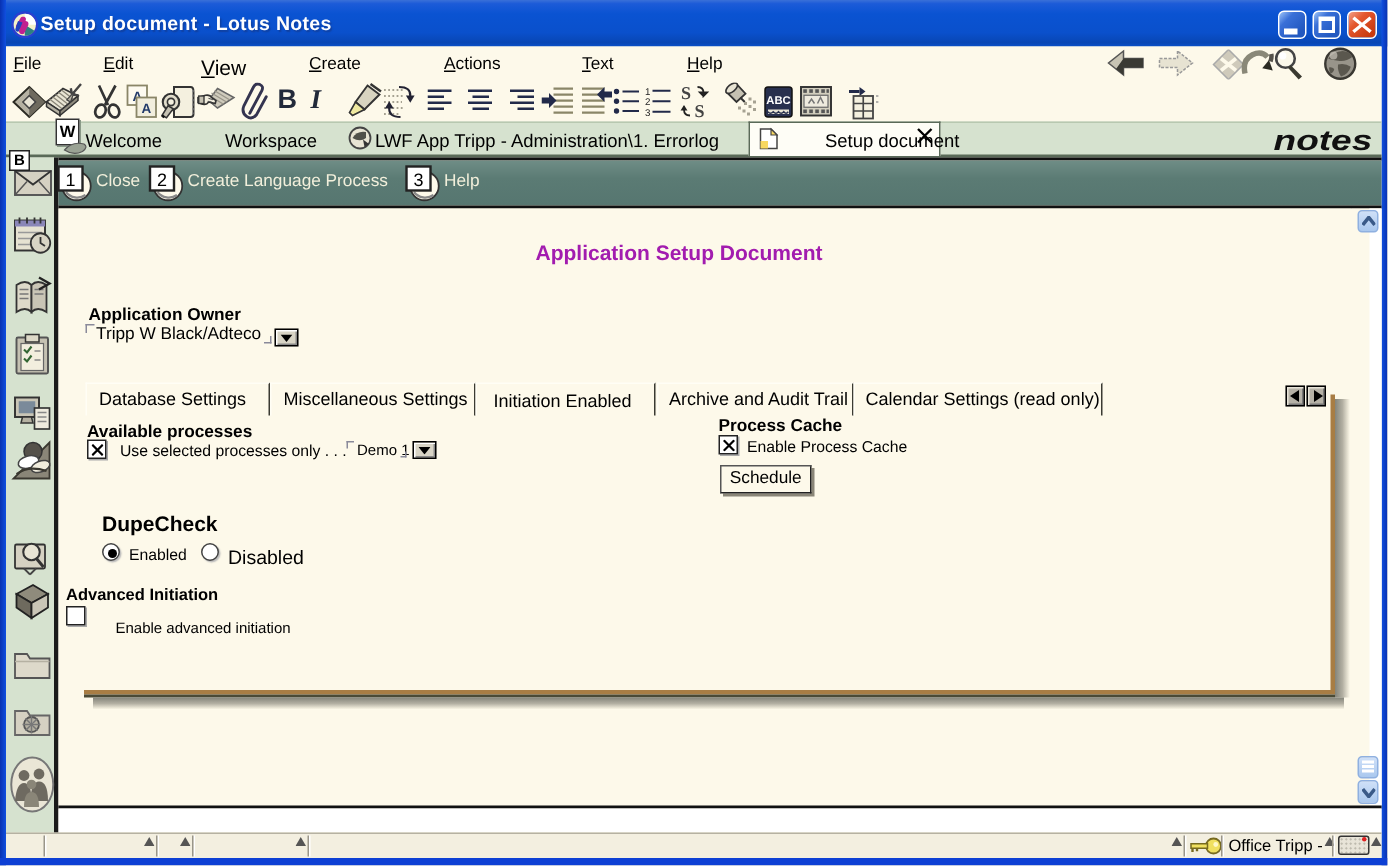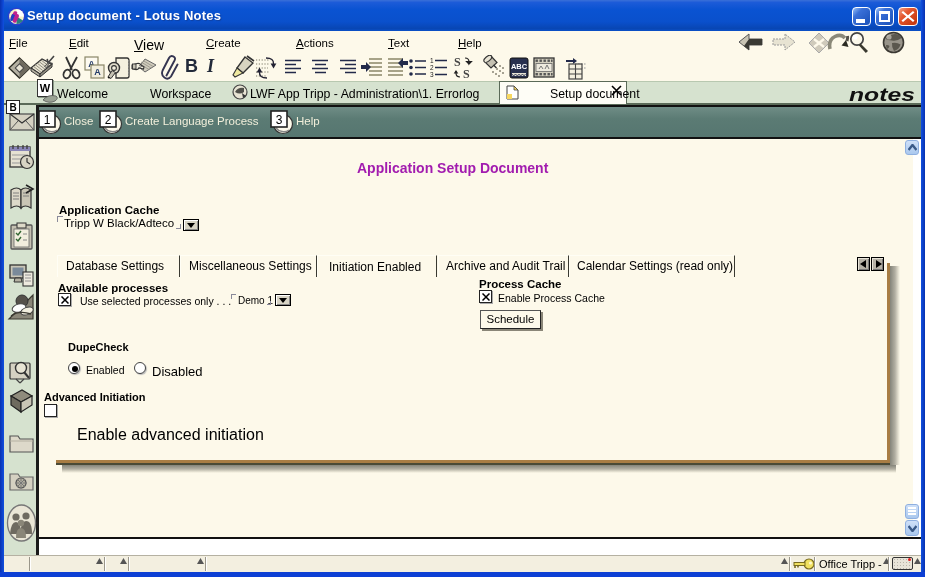--- a/index.html
+++ b/index.html
@@ -392,21 +392,21 @@
  <path d="M7 18 A9.5 9.5 0 0 0 20 20" fill="none" stroke="#888" stroke-width="1.5"></path>
  <rect x="2" y="1" width="16" height="16" fill="#fff" stroke="#222" stroke-width="1.6"></rect>
  <text x="10" y="14" font-size="12" font-family="Liberation Sans" text-anchor="middle" fill="#000">3</text>
 </svg>
 <div class="a" style="left:296px;top:115px;font-size:11.5px;color:#f2efdb">Help</div>
 
 <div class="a" style="left:39px;top:139px;width:862px;height:398px;background:#fdf9ea;"></div>
 
 <div class="a" style="left:357px;top:160px;font-size:14px;font-weight:bold;color:#a21caf">Application Setup Document</div>
 
-<div class="a" style="left:59px;top:204px;font-size:11.5px;font-weight:bold;color:#000">Application Cache</div>
+<div class="a" style="left:59px;top:204px;font-size:11.5px;font-weight:bold;color:#000">Application Owner</div>
 <div class="a" style="left:57px;top:216px;width:6px;height:6px;border-left:1.5px solid #8a8a9a;border-top:1.5px solid #8a8a9a"></div>
 <div class="a" style="left:64px;top:217px;font-size:11.5px;color:#000">Tripp W Black/Adteco</div>
 <div class="a" style="left:176px;top:224px;width:5px;height:5px;border-right:1.5px solid #8a8a9a;border-bottom:1.5px solid #8a8a9a"></div>
 <div class="a" style="left:183px;top:219px;width:16px;height:12px;background:#d8d4c5;border:1px solid #000;box-shadow:inset 1px 1px 0 #fff,inset -1px -1px 0 #888"></div>
 <svg class="a" style="left:187px;top:223px" width="8" height="5" viewBox="0 0 8 5">
     <path d="M0 0 L8 0 L4 5 Z" fill="#000"></path>
   </svg>
 
 <div class="a" style="left:57px;top:255px;height:22px;border-top:1.5px solid #fffef5;border-left:1.5px solid #fffef5;border-right:1.2px solid #3a3a32;width:123px"></div>
 <div class="a" style="left:66px;top:259px;font-size:12px;color:#000">Database Settings</div>
@@ -450,30 +450,30 @@
 
 <div class="a" style="left:479px;top:278px;font-size:11.5px;font-weight:bold;color:#000">Process Cache</div>
 <div class="a" style="left:479px;top:290px;width:13px;height:13px;background:#fff;border:1.4px solid #222;box-shadow:1px 1px 0 #aaa"></div>
 <svg class="a" style="left:482px;top:293px" width="8" height="8" viewBox="0 0 8 8">
     <path d="M.5 .5 L7.5 7.5 M7.5 .5 L.5 7.5" stroke="#000" stroke-width="1.5"></path>
   </svg>
 <div class="a" style="left:498px;top:292px;font-size:10.5px;color:#000">Enable Process Cache</div>
 
 <div class="a" style="left:480px;top:310px;width:61px;height:19px;background:#fdf9ea;border:1px solid #555;border-right:1.6px solid #222;border-bottom:1.6px solid #222;box-shadow:2px 2px 0 #8a8678;font-size:11.5px;text-align:center;line-height:17px;color:#000">Schedule</div>
 
-<div class="a" style="left:68px;top:341px;font-size:11px;font-weight:bold;color:#000">DupeCheck</div>
+<div class="a" style="left:68px;top:341px;font-size:14px;font-weight:bold;color:#000">DupeCheck</div>
 <div class="a" style="left:68px;top:362px;width:12px;height:12px;border-radius:50%;background:#fff;border:1.4px solid #444;box-shadow:1px 1px 1px #bbb"></div>
 <div class="a" style="left:71.5px;top:365.5px;width:6px;height:6px;border-radius:50%;background:#000"></div>
 <div class="a" style="left:86px;top:364px;font-size:10.5px;color:#000">Enabled</div>
 <div class="a" style="left:134px;top:362px;width:12px;height:12px;border-radius:50%;background:#fff;border:1.4px solid #444;box-shadow:1px 1px 1px #bbb"></div>
 <div class="a" style="left:152px;top:364px;font-size:13px;color:#000">Disabled</div>
 
 <div class="a" style="left:44px;top:391px;font-size:11px;font-weight:bold;color:#000">Advanced Initiation</div>
 <div class="a" style="left:44px;top:404px;width:13px;height:13px;background:#fff;border:1.4px solid #222;box-shadow:1px 1px 0 #aaa"></div>
-<div class="a" style="left:77px;top:426px;font-size:16px;color:#000">Enable advanced initiation</div>
+<div class="a" style="left:77px;top:414px;font-size:10px;color:#000">Enable advanced initiation</div>
 
 <div class="a" style="left:901px;top:139px;width:20px;height:398px;background:#fdf9ea;"></div>
 <div class="a" style="left:913px;top:139px;width:8px;height:398px;background:#fff;"></div>
 <div class="a" style="left:905px;top:140px;width:14px;height:15px;border-radius:3px;background:linear-gradient(180deg,#cfe0f8,#aac8ee);border:1px solid #8fb0e0;"></div>
 <svg class="a" style="left:908px;top:144px" width="9" height="7" viewBox="0 0 9 7">
     <path d="M.5 6 L4.5 1 L8.5 6" fill="none" stroke="#3a5a88" stroke-width="2.4"></path>
   </svg>
 <div class="a" style="left:905px;top:504px;width:14px;height:15px;border-radius:3px;background:linear-gradient(180deg,#cfe0f8,#aac8ee);border:1px solid #8fb0e0;"></div>
 <div class="a" style="left:908px;top:507px;width:8px;height:2px;background:#fff"></div>
 <div class="a" style="left:908px;top:510px;width:8px;height:2px;background:#fff"></div>

